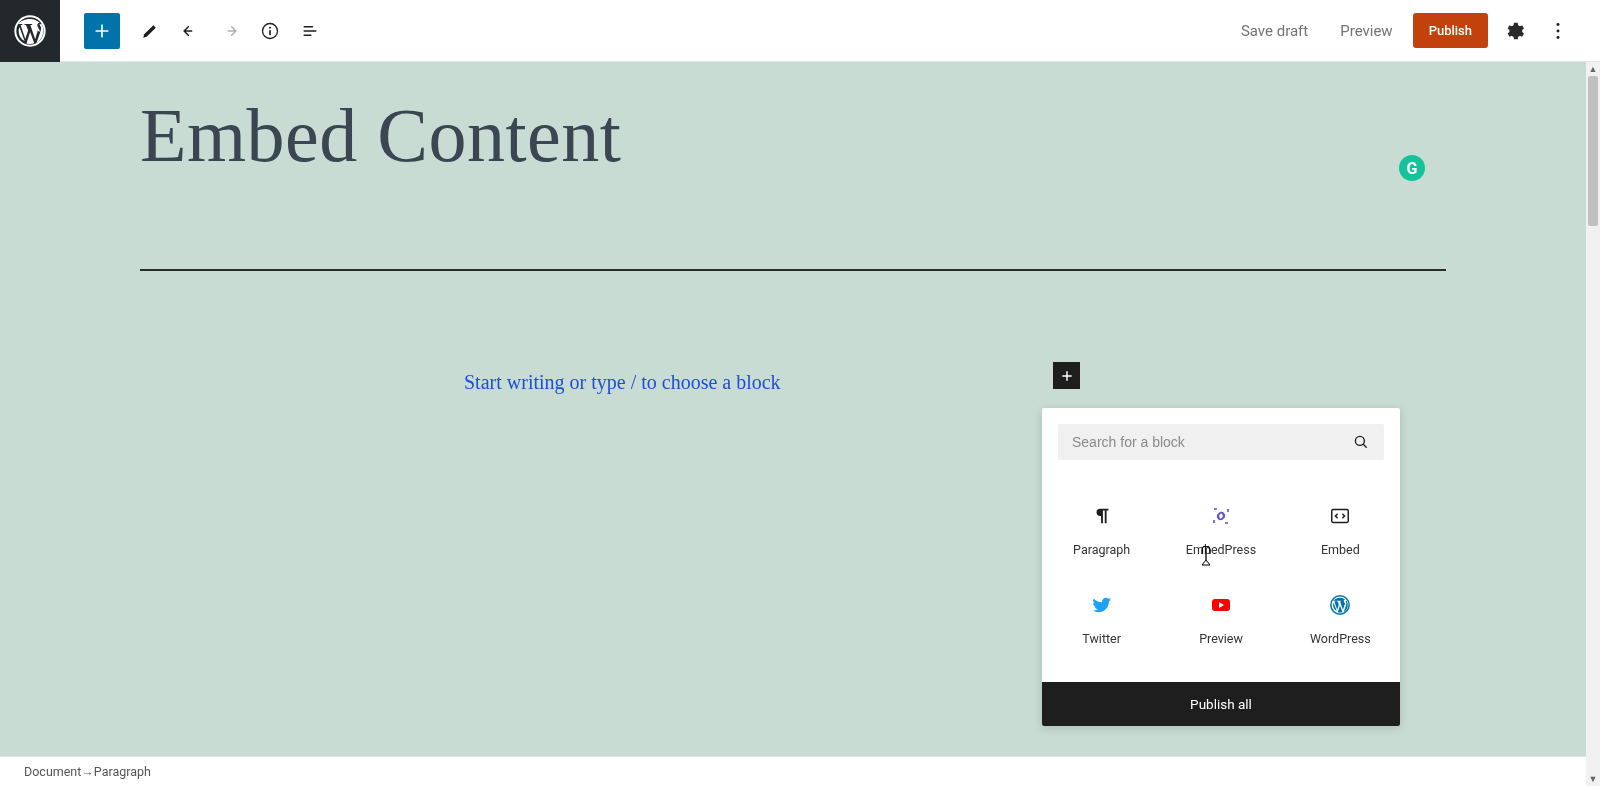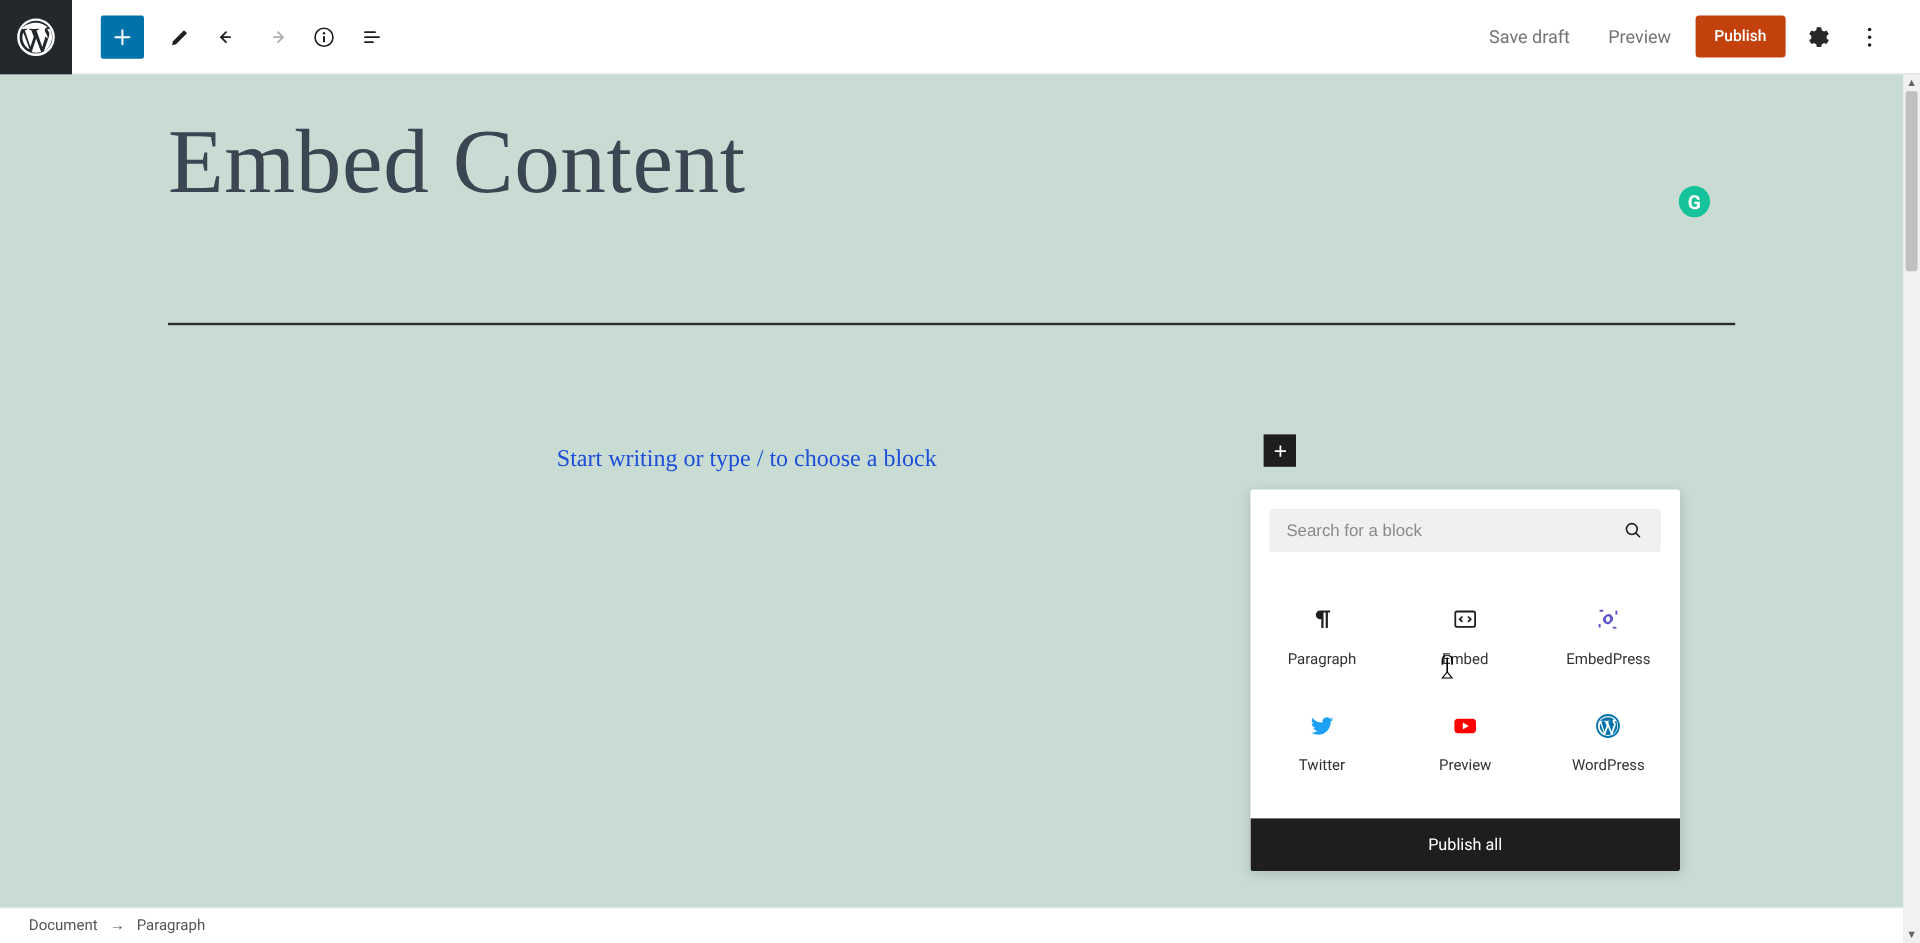--- a/index.html
+++ b/index.html
@@ -145,21 +145,20 @@
 }
 .breadcrumb {
   position: absolute;
   bottom: 0; left: 0; right: 14px;
   height: 30px;
   background: #fff;
   border-top: 1px solid #e2e4e7;
   display: flex; align-items: center;
   padding-left: 24px;
   font-size: 12.5px; color: #555;
-  gap: 10px;
 }
 .scrollbar {
   position: absolute;
   top: 62px; right: 0; bottom: 0; width: 14px;
   background: #f1f1f1;
 }
 .sb-arrow {
   height: 14px; display:flex; align-items:center; justify-content:center;
   font-size: 9px; color: #666;
 }
@@ -266,35 +265,35 @@
     <div class="block-item">
       <div class="block-icon">
         <svg viewBox="0 0 24 24" width="22" height="22">
             <path fill="#1e1e1e" d="M10 4a4 4 0 100 8h1v8h2V6h2v14h2V6h2V4H10z"></path>
           </svg>
       </div>
       <span class="block-label">Paragraph</span>
     </div>
     <div class="block-item">
       <div class="block-icon">
+        <svg viewBox="0 0 24 24" width="24" height="24">
+            <path d="M5 5h3M19 5v3M19 19h-3M5 19v-3" stroke="#5b51c9" stroke-width="1.6" fill="none"></path>
+            <path d="M10 14a3 3 0 010-4l1-1a3 3 0 014 4M14 10a3 3 0 010 4l-1 1a3 3 0 01-4-4" stroke="#5b51c9" stroke-width="1.8" fill="none" stroke-linecap="round"></path>
+          </svg>
+      </div>
+      <span class="block-label">EmbedPress</span>
+    </div>
+    <div class="block-item">
+      <div class="block-icon">
         <svg viewBox="0 0 24 24" width="22" height="22">
             <rect x="3" y="5" width="18" height="14" rx="1.5" fill="none" stroke="#1e1e1e" stroke-width="1.6"></rect>
             <path d="M9 10l-2 2 2 2M15 10l2 2-2 2" fill="none" stroke="#1e1e1e" stroke-width="1.6" stroke-linecap="round"></path>
           </svg>
       </div>
       <span class="block-label">Embed</span>
-    </div>
-    <div class="block-item">
-      <div class="block-icon">
-        <svg viewBox="0 0 24 24" width="24" height="24">
-            <path d="M5 5h3M19 5v3M19 19h-3M5 19v-3" stroke="#5b51c9" stroke-width="1.6" fill="none"></path>
-            <path d="M10 14a3 3 0 010-4l1-1a3 3 0 014 4M14 10a3 3 0 010 4l-1 1a3 3 0 01-4-4" stroke="#5b51c9" stroke-width="1.8" fill="none" stroke-linecap="round"></path>
-          </svg>
-      </div>
-      <span class="block-label">EmbedPress</span>
     </div>
     <div class="block-item">
       <div class="block-icon">
         <svg viewBox="0 0 24 24" width="22" height="22">
             <path fill="#1da1f2" d="M22 5.9c-.7.3-1.5.5-2.3.6a4 4 0 001.8-2.2 8 8 0 01-2.6 1 4 4 0 00-6.8 3.6A11.3 11.3 0 013 4.8a4 4 0 001.2 5.3 4 4 0 01-1.8-.5v.1a4 4 0 003.2 3.9 4 4 0 01-1.8.1 4 4 0 003.7 2.8A8 8 0 012 18.1a11.3 11.3 0 006.1 1.8c7.4 0 11.4-6.1 11.4-11.4v-.5A8 8 0 0022 5.9z"></path>
           </svg>
       </div>
       <span class="block-label">Twitter</span>
     </div>
     <div class="block-item">

